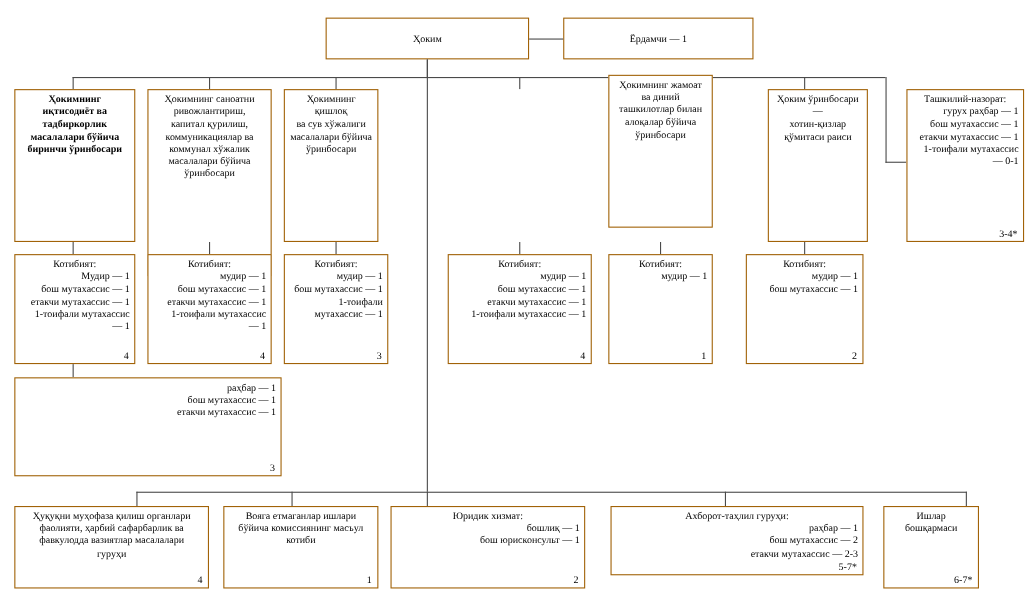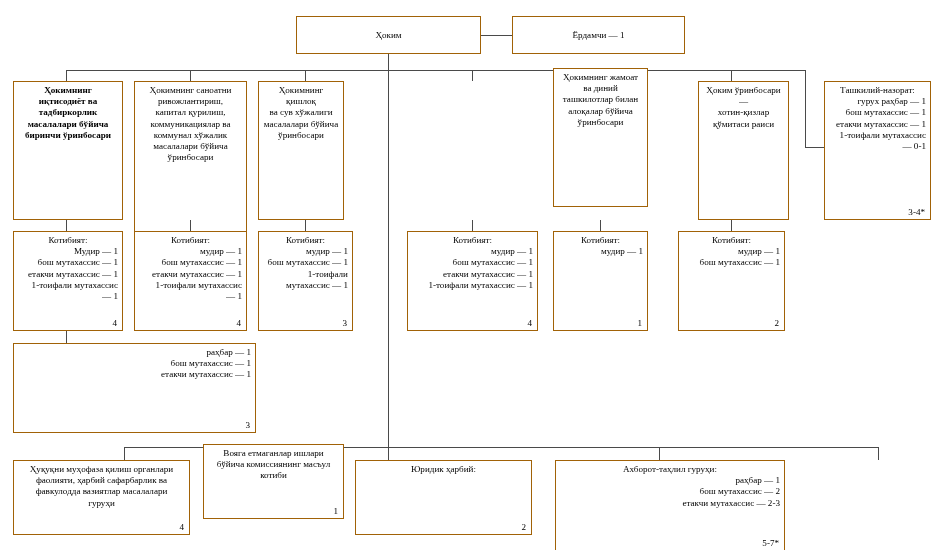--- a/index.html
+++ b/index.html
@@ -214,34 +214,41 @@
   <div class="vline" style="left:878px; top:447px; height:13px;"></div>
 
   <div class="box center-all" style="left:13px; top:460px; width:177px; height:75px;">
     <span class="title">Ҳуқуқни муҳофаза қилиш органлари
 фаолияти, ҳарбий сафарбарлик ва
 фавкулодда вазиятлар масалалари
 гуруҳи</span>
     <span class="count">4</span>
   </div>
 
-  <div class="box center-all" style="left:203px; top:444px; width:141px; height:75px;">
+  <div class="box center-all" style="left:203px; top:460px; width:141px; height:75px;">
     <span class="title">Вояга етмаганлар ишлари
 бўйича комиссиянинг масъул
 котиби</span>
     <span class="count">1</span>
   </div>
 
   <div class="box" style="left:355px; top:460px; width:177px; height:75px;">
-    <span class="title">Юридик ҳарбий:</span>
+    <span class="title">Юридик хизмат:</span>
+    <span class="lines">бошлиқ — 1
+бош юрисконсульт — 1</span>
     <span class="count">2</span>
   </div>
 
-  <div class="box" style="left:555px; top:460px; width:230px; height:91px;">
+  <div class="box" style="left:555px; top:460px; width:230px; height:63px;">
     <span class="title">Ахборот-таҳлил гуруҳи:</span>
     <span class="lines">раҳбар — 1
 бош мутахассис — 2
 етакчи мутахассис — 2-3</span>
     <span class="count">5-7*</span>
   </div>
 
+  <div class="box center-all" style="left:803px; top:460px; width:87px; height:75px;">
+    <span class="title">Ишлар
+бошқармаси</span>
+    <span class="count">6-7*</span>
+  </div>
 
 </div>
 
 </body></html>

